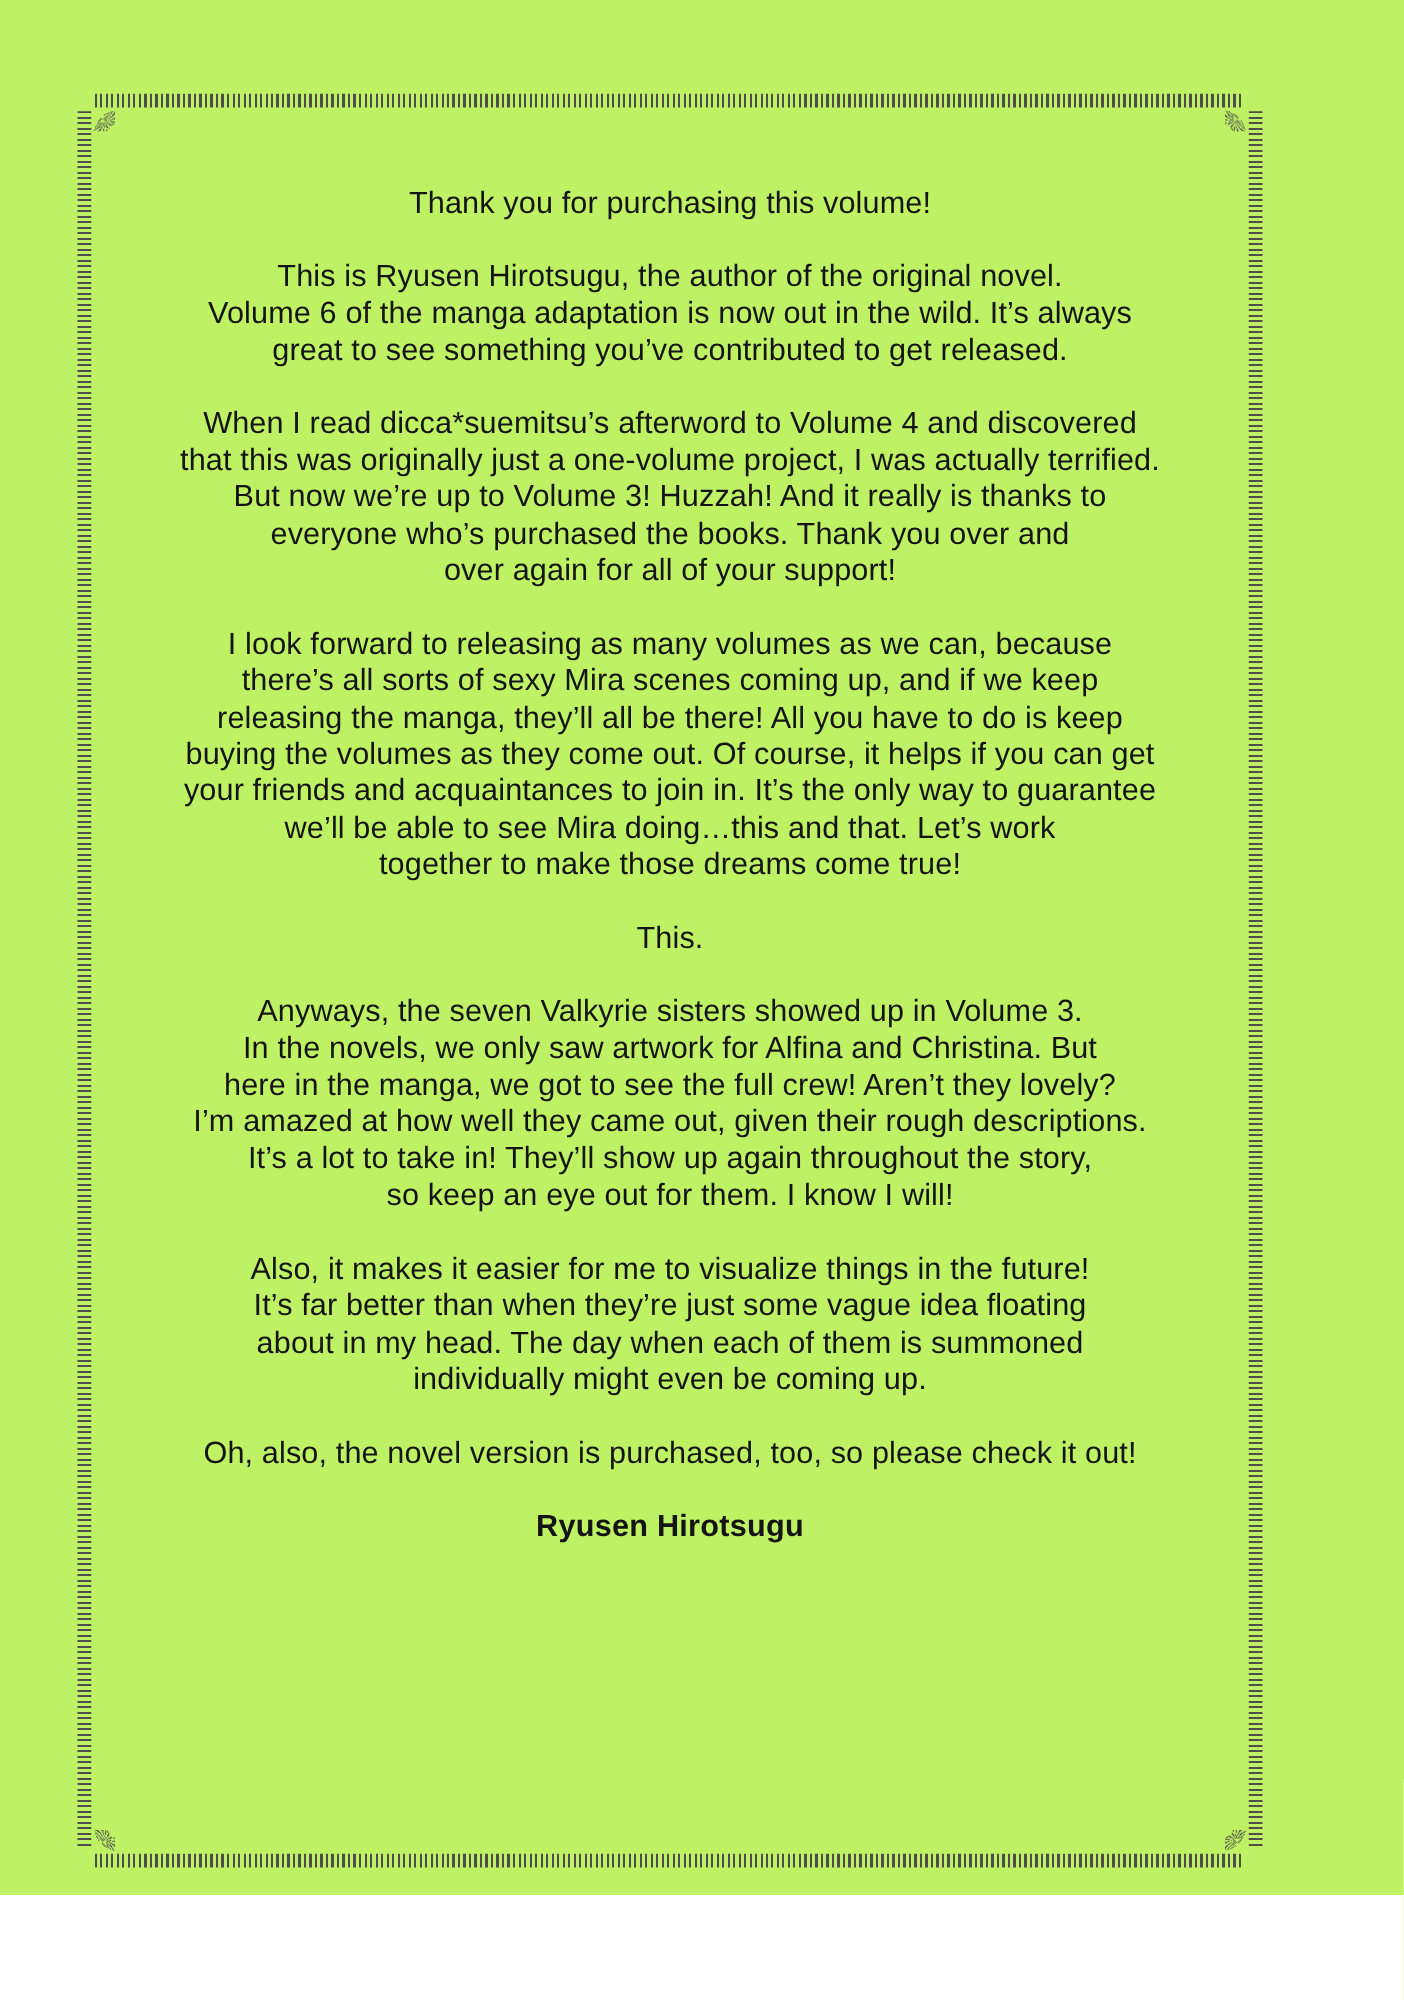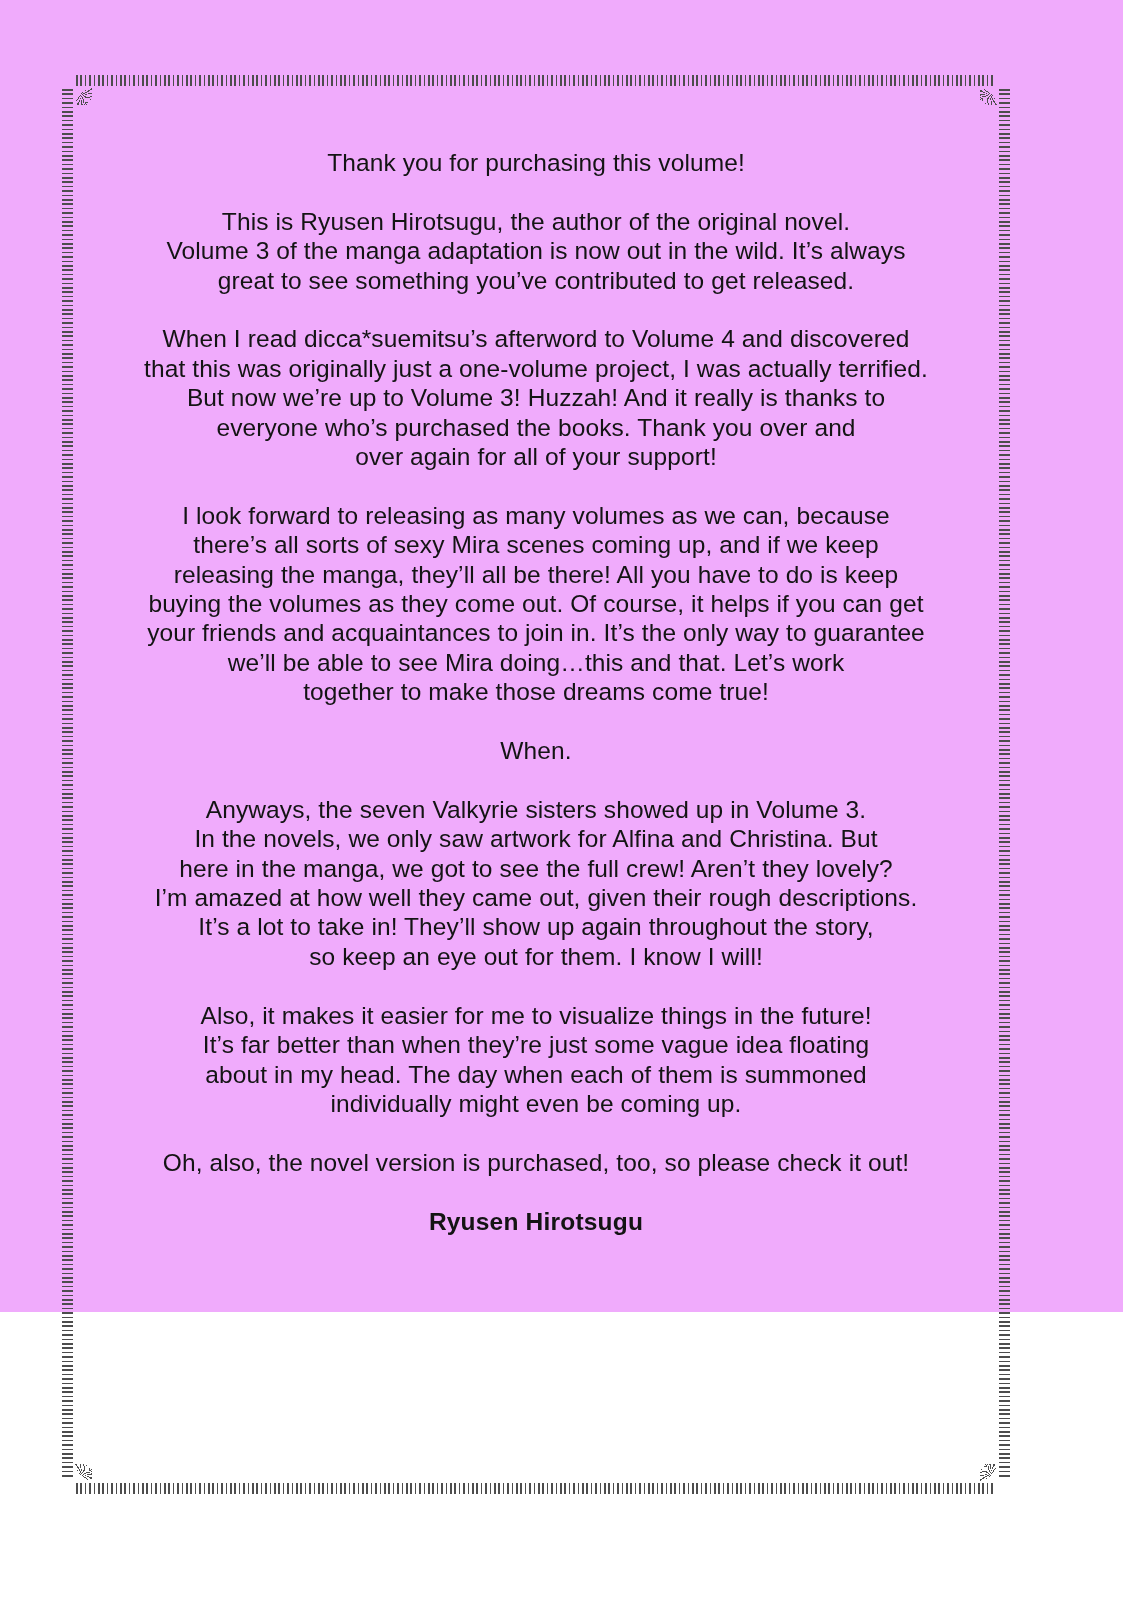--- a/index.html
+++ b/index.html
@@ -11,22 +11,22 @@
     width: 1123px;
     height: 1600px;
     background: #ffffff;
     font-family: "Liberation Sans", sans-serif;
     overflow: hidden;
   }
 
   .page {
     position: relative;
     width: 1123px;
-    height: 1312px;
-    background: #f0abfc;
+    height: 1516px;
+    background: #bef264;
     box-sizing: border-box;
   }
 
   
   .frame {
     position: absolute;
     left: 62px;
     top: 75px;
     width: 947px;
     height: 1418px;
@@ -132,35 +132,35 @@
     <div class="rail-v right"></div>
     <div class="corner tl"></div>
     <div class="corner tr"></div>
     <div class="corner bl"></div>
     <div class="corner br"></div>
   </div>
 
   <div class="content">
     <p class="para">Thank you for purchasing this volume!</p>
     <p class="para">This is Ryusen Hirotsugu, the author of the original novel.
-Volume 3 of the manga adaptation is now out in the wild. It’s always
+Volume 6 of the manga adaptation is now out in the wild. It’s always
 great to see something you’ve contributed to get released.</p>
     <p class="para">When I read dicca*suemitsu’s afterword to Volume 4 and discovered
 that this was originally just a one-volume project, I was actually terrified.
 But now we’re up to Volume 3! Huzzah! And it really is thanks to
 everyone who’s purchased the books. Thank you over and
 over again for all of your support!</p>
     <p class="para">I look forward to releasing as many volumes as we can, because
 there’s all sorts of sexy Mira scenes coming up, and if we keep
 releasing the manga, they’ll all be there! All you have to do is keep
 buying the volumes as they come out. Of course, it helps if you can get
 your friends and acquaintances to join in. It’s the only way to guarantee
 we’ll be able to see Mira doing…this and that. Let’s work
 together to make those dreams come true!</p>
-    <p class="para">When.</p>
+    <p class="para">This.</p>
     <p class="para">Anyways, the seven Valkyrie sisters showed up in Volume 3.
 In the novels, we only saw artwork for Alfina and Christina. But
 here in the manga, we got to see the full crew! Aren’t they lovely?
 I’m amazed at how well they came out, given their rough descriptions.
 It’s a lot to take in! They’ll show up again throughout the story,
 so keep an eye out for them. I know I will!</p>
     <p class="para">Also, it makes it easier for me to visualize things in the future!
 It’s far better than when they’re just some vague idea floating
 about in my head. The day when each of them is summoned
 individually might even be coming up.</p>

